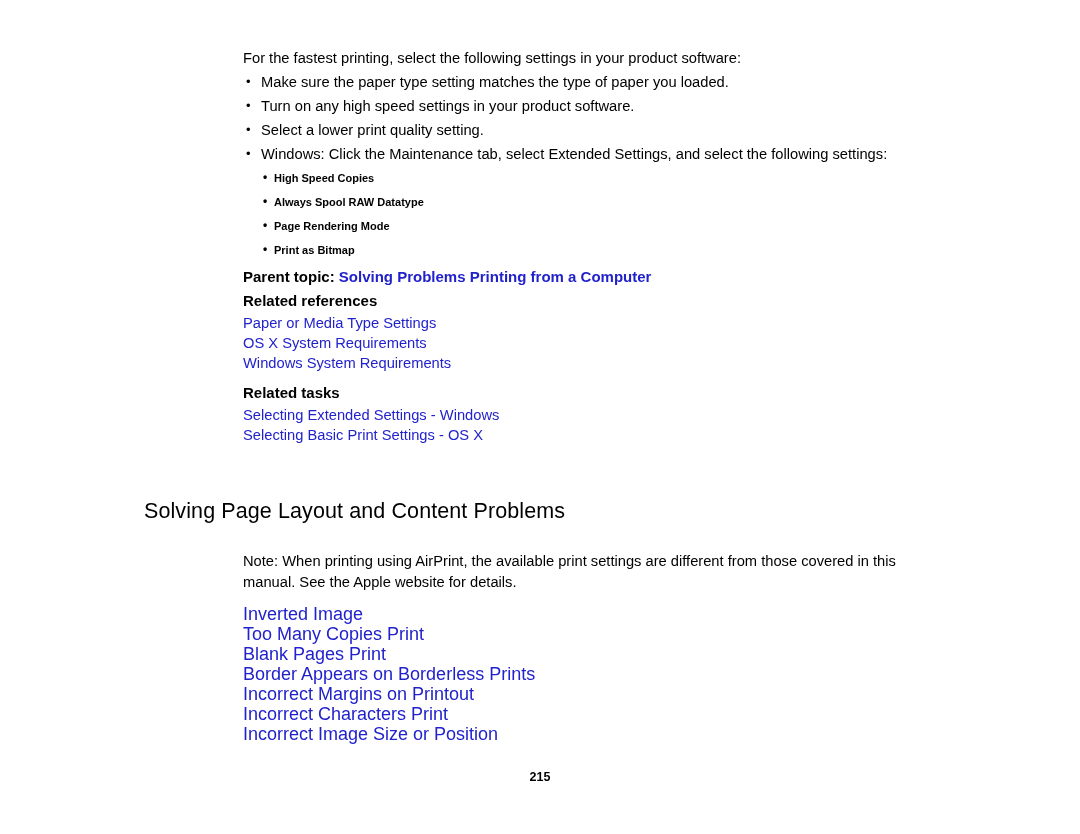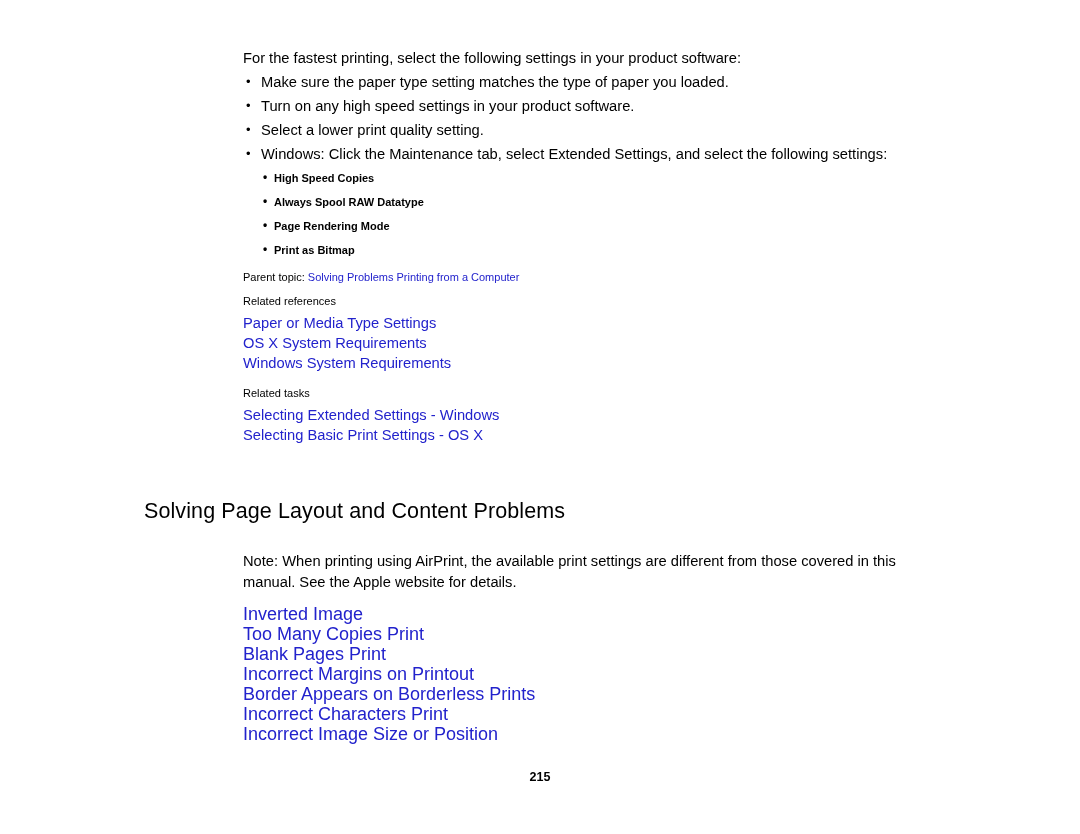--- a/index.html
+++ b/index.html
@@ -74,23 +74,23 @@
   .link {
     color: #2222CC;
     text-decoration: none;
   }
   .linkline {
     font-size: 14.7px;
     line-height: 20px;
     color: #2222CC;
   }
   .heading-row {
-    font-size: 11px;
-    line-height: 24px;
-    font-weight: normal;
+    font-size: 15px;
+    line-height: 24px;
+    font-weight: bold;
   }
   .h1 {
     position: absolute;
     left: 144px;
     top: 485px;
     font-size: 21.5px;
     font-weight: normal;
     letter-spacing: 0.1px;
   }
   .block-check {
@@ -181,21 +181,21 @@
 
 
   <div class="block-note">
     <span class="bold">Note:</span><span> When printing using AirPrint, the available print settings are different from those covered in this manual. See the Apple website for details.</span>
   </div>
 
   <div class="toc">
     <div><a class="link" href="#">Inverted Image</a></div>
     <div><a class="link" href="#">Too Many Copies Print</a></div>
     <div><a class="link" href="#">Blank Pages Print</a></div>
+    <div><a class="link" href="#">Border Appears on Borderless Prints</a></div>
     <div><a class="link" href="#">Incorrect Margins on Printout</a></div>
-    <div><a class="link" href="#">Border Appears on Borderless Prints</a></div>
     <div><a class="link" href="#">Incorrect Characters Print</a></div>
     <div><a class="link" href="#">Incorrect Image Size or Position</a></div>
   </div>
 
   <div class="pagenum">215</div>
 
 </div>
 
 </body></html>

